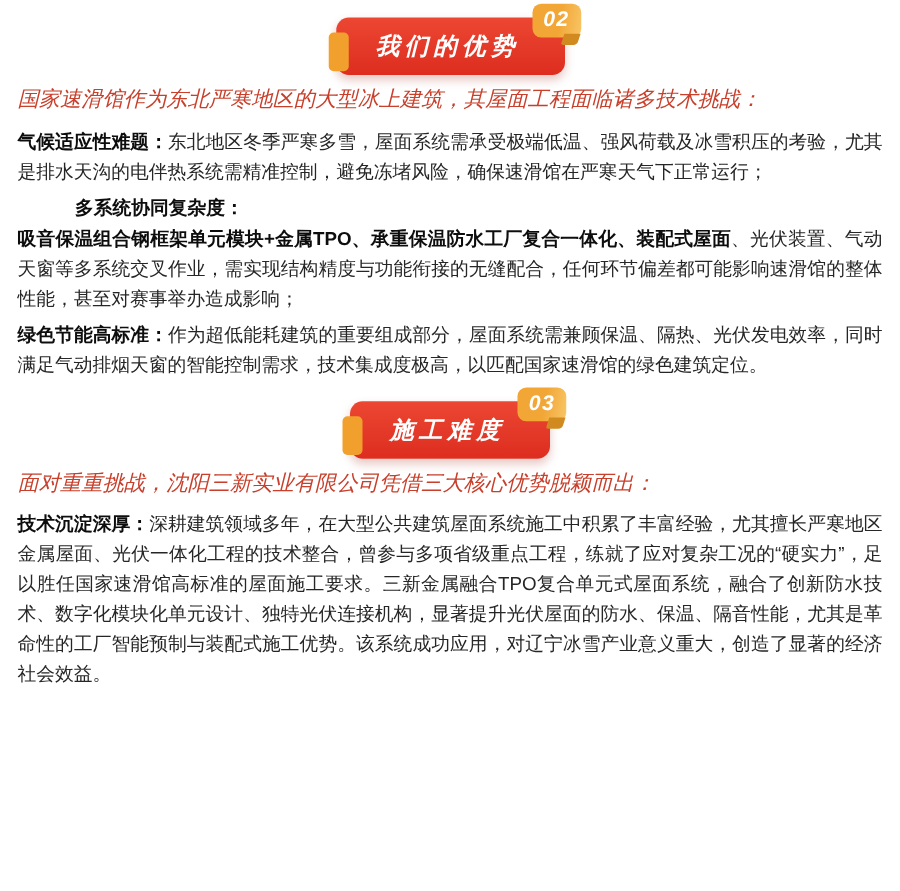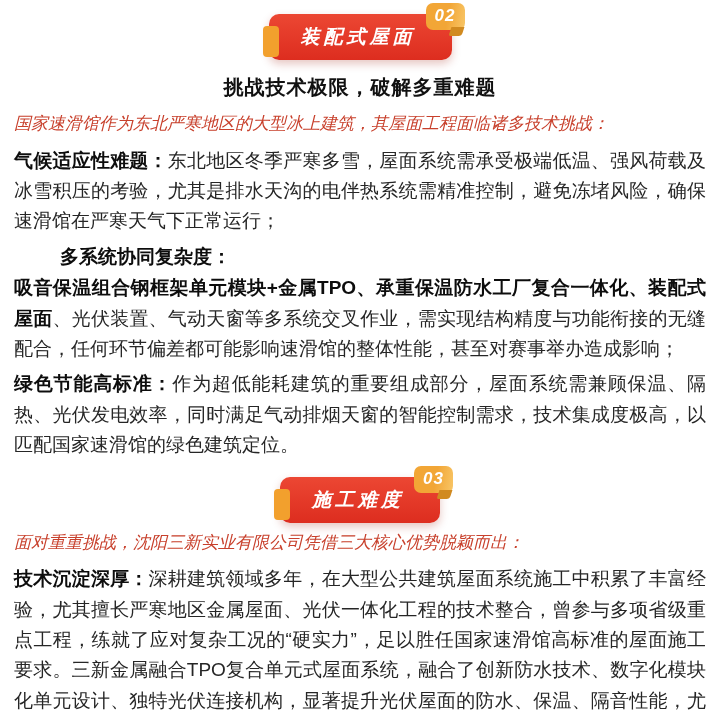--- a/index.html
+++ b/index.html
@@ -84,46 +84,45 @@
     margin: 14px 0 11px 0;
   }
   .intro {
     color: #c8402c;
     font-style: italic;
     font-size: 17px;
     line-height: 1.45;
     margin: 8px 0 9px 0;
   }
   .para {
-    font-size: 19px;
+    font-size: 15px;
     color: #262626;
     line-height: 1.6;
     text-align: justify;
     margin: 0 0 5px 0;
   }
   .para strong {
     color: #0d0d0d;
   }
   .tight { margin-bottom: 1px; margin-left: 46px; }
   .section-advantages { margin-top: 16px; }
 </style>
 </head>
 <body>
 
 <div class="content">
 
   <section>
     <div class="badge-wrap">
       <div class="badge">
-        <span>装配式屋面</span>
+        <span>我们的优势</span>
         <span class="badge-num">02</span>
       </div>
     </div>
 
-    <h2 class="section-heading">挑战技术极限，破解多重难题</h2>
 
     <p class="intro">国家速滑馆作为东北严寒地区的大型冰上建筑，其屋面工程面临诸多技术挑战：</p>
 
     <p class="para"><strong>气候适应性难题：</strong><span>东北地区冬季严寒多雪，屋面系统需承受极端低温、强风荷载及冰雪积压的考验，尤其是排水天沟的电伴热系统需精准控制，避免冻堵风险，确保速滑馆在严寒天气下正常运行；</span></p>
 
     <p class="para tight"><strong>多系统协同复杂度：</strong></p>
 
     <p class="para"><strong>吸音保温组合钢框架单元模块+金属TPO、承重保温防水工厂复合一体化、装配式屋面</strong><span>、光伏装置、气动天窗等多系统交叉作业，需实现结构精度与功能衔接的无缝配合，任何环节偏差都可能影响速滑馆的整体性能，甚至对赛事举办造成影响；</span></p>
 
     <p class="para"><strong>绿色节能高标准：</strong><span>作为超低能耗建筑的重要组成部分，屋面系统需兼顾保温、隔热、光伏发电效率，同时满足气动排烟天窗的智能控制需求，技术集成度极高，以匹配国家速滑馆的绿色建筑定位。</span></p>

